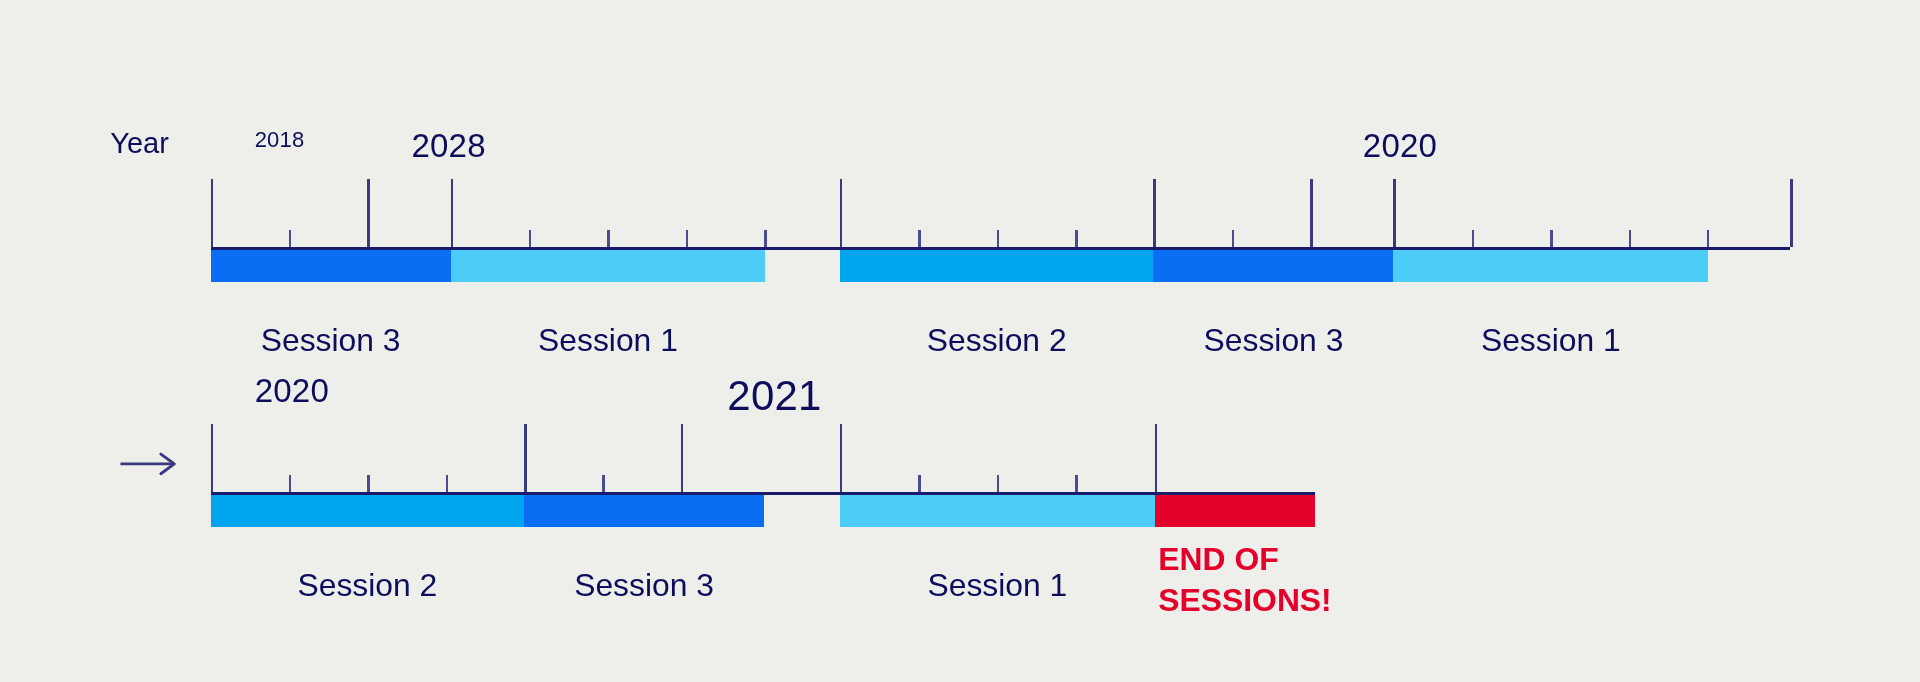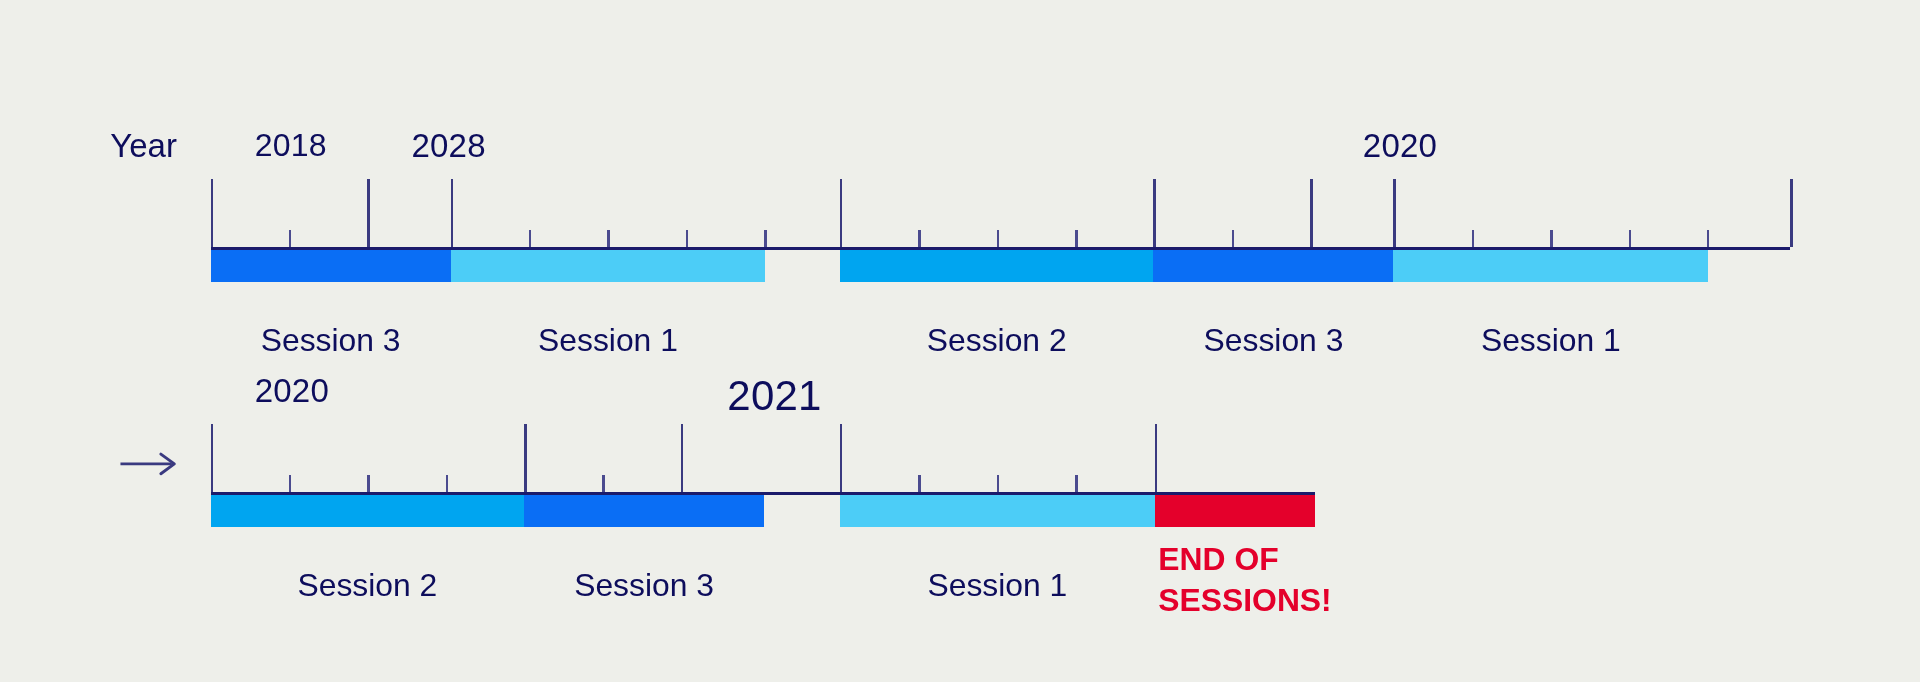--- a/index.html
+++ b/index.html
@@ -77,22 +77,22 @@
   .arrow-icon {
     position: absolute;
     color: #3a3a80;
   }
 </style>
 </head>
 <body>
 
 <div id="canvas">
     <div class="row" style="top: 0px;">
-      <div class="row-label" style="left: 110.204px; top: 127.347px; font-size: 33px;">Year</div>
-      <div class="year-label" style="left: 254.694px; top: 127.347px; font-size: 32px;">2018</div>
+      <div class="row-label" style="left: 110.204px; top: 127.347px; font-size: 29px;">Year</div>
+      <div class="year-label" style="left: 254.694px; top: 127.347px; font-size: 22px;">2018</div>
       <div class="year-label" style="left: 411.429px; top: 127.347px; font-size: 33.0612px;">2028</div>
       <div class="year-label" style="left: 1362.86px; top: 127.347px; font-size: 33.0612px;">2020</div>
       <div class="tick major" style="left: 210.612px; top: 178.776px; height: 68.5714px; width: 2.44898px;"></div>
       <div class="tick" style="left: 288.98px; top: 230.204px; height: 17.1429px; width: 2.44898px;"></div>
       <div class="tick major" style="left: 367.347px; top: 178.776px; height: 68.5714px; width: 2.44898px;"></div>
       <div class="tick major" style="left: 450.612px; top: 178.776px; height: 68.5714px; width: 2.44898px;"></div>
       <div class="tick" style="left: 528.98px; top: 230.204px; height: 17.1429px; width: 2.44898px;"></div>
       <div class="tick" style="left: 607.347px; top: 230.204px; height: 17.1429px; width: 2.44898px;"></div>
       <div class="tick" style="left: 685.714px; top: 230.204px; height: 17.1429px; width: 2.44898px;"></div>
       <div class="tick" style="left: 764.082px; top: 230.204px; height: 17.1429px; width: 2.44898px;"></div>

